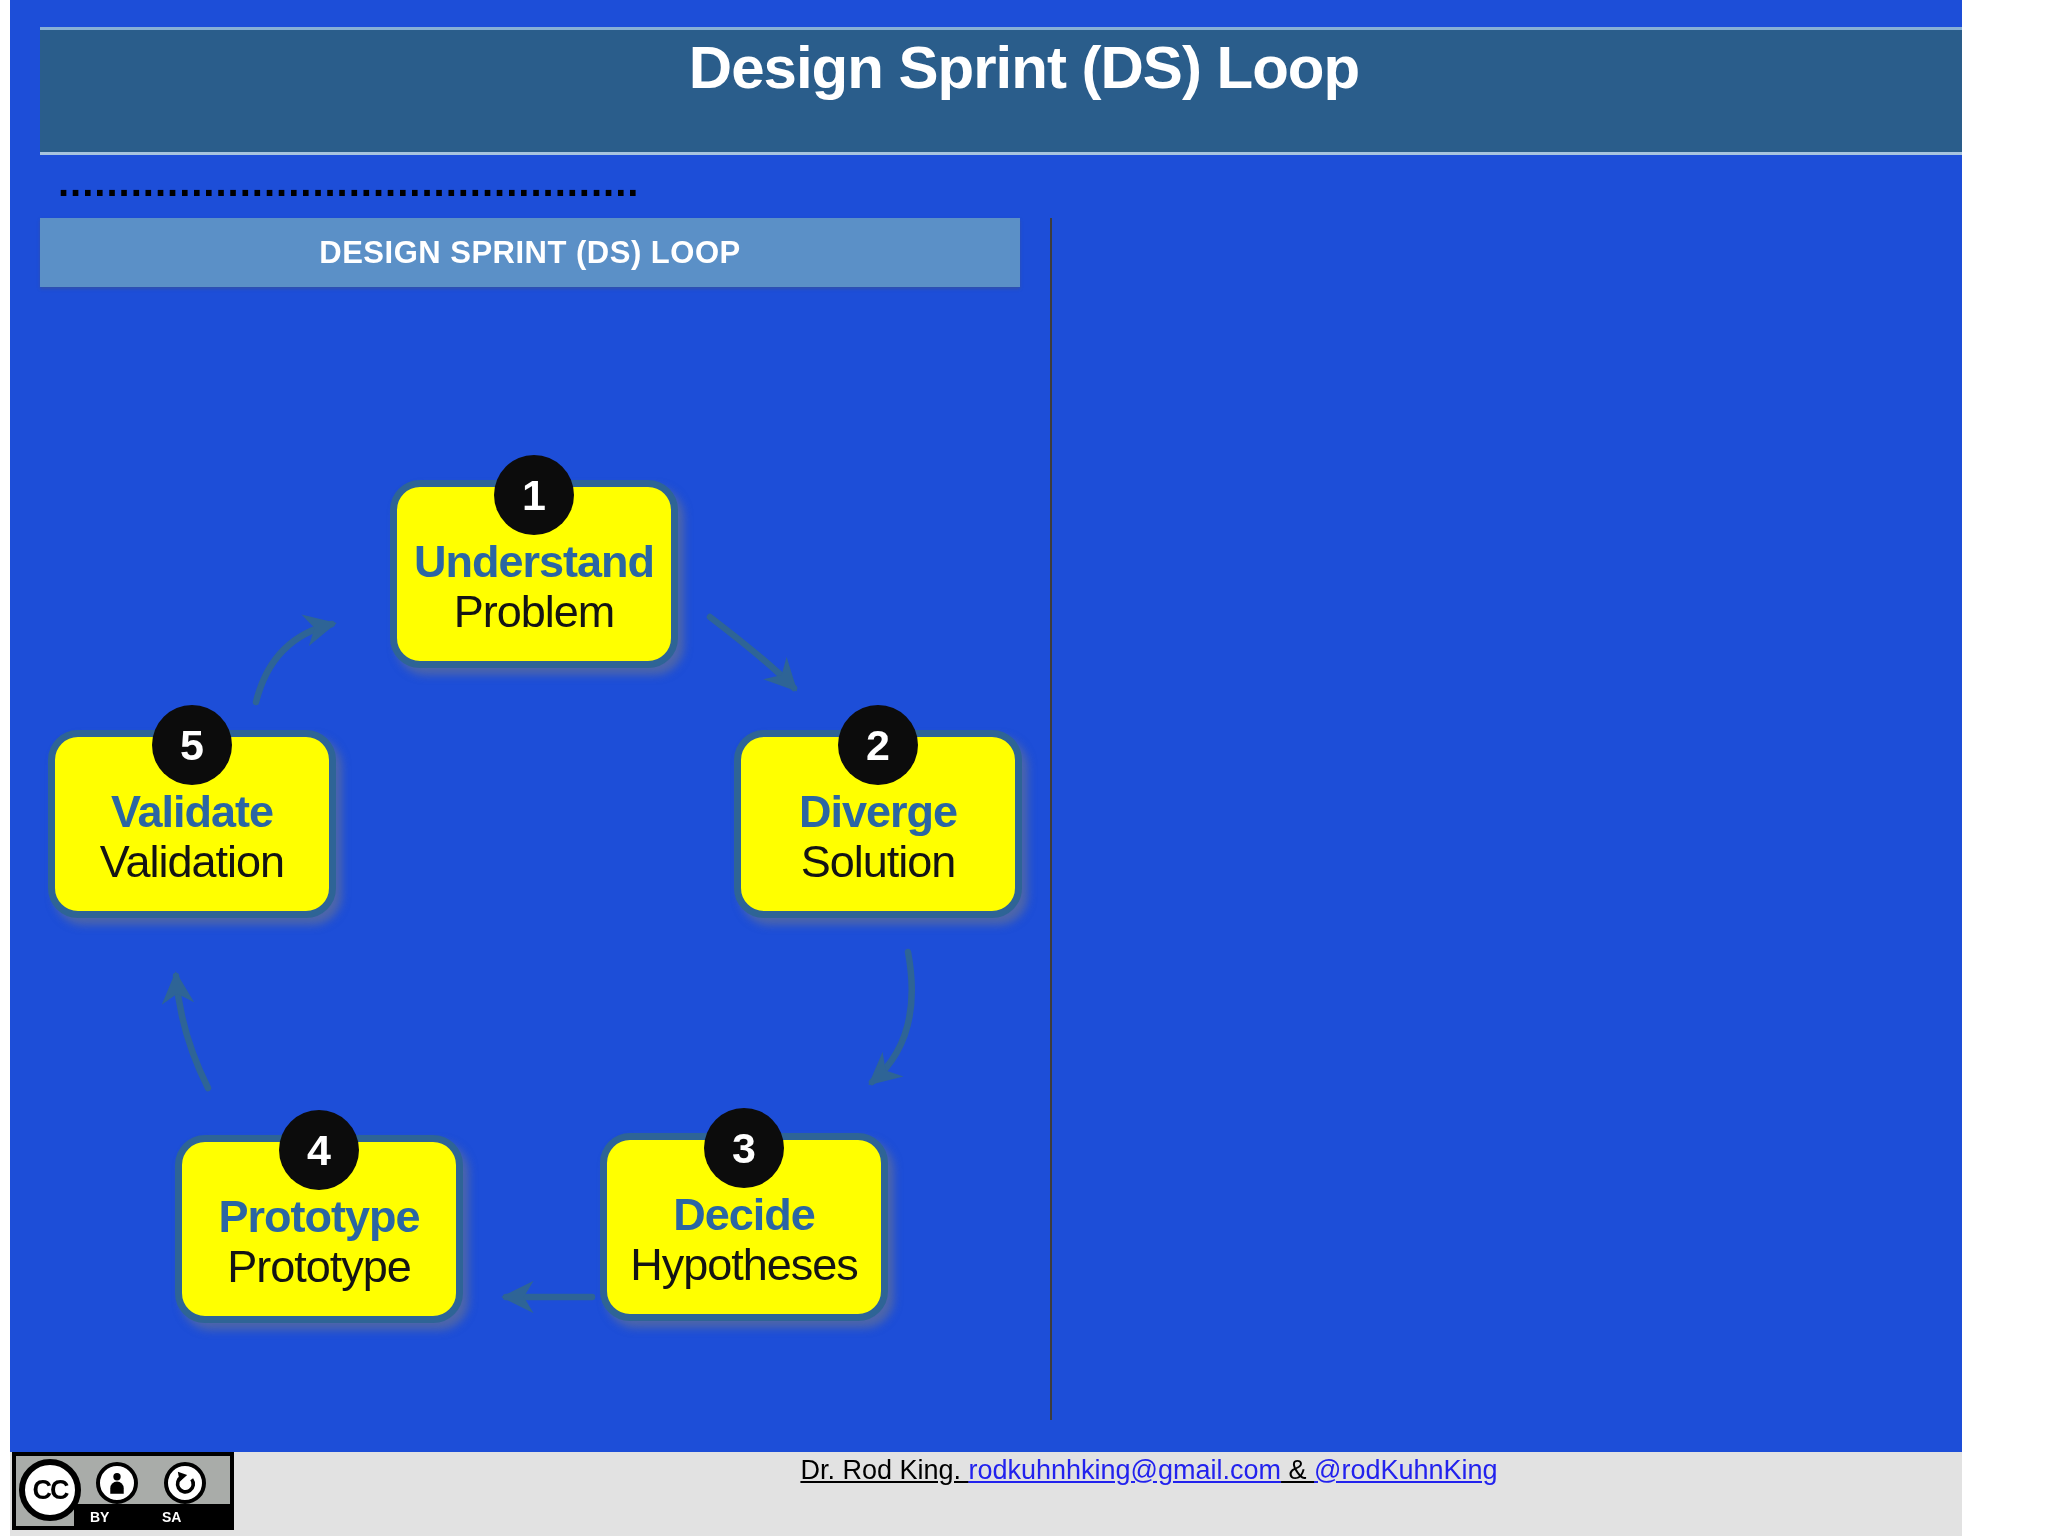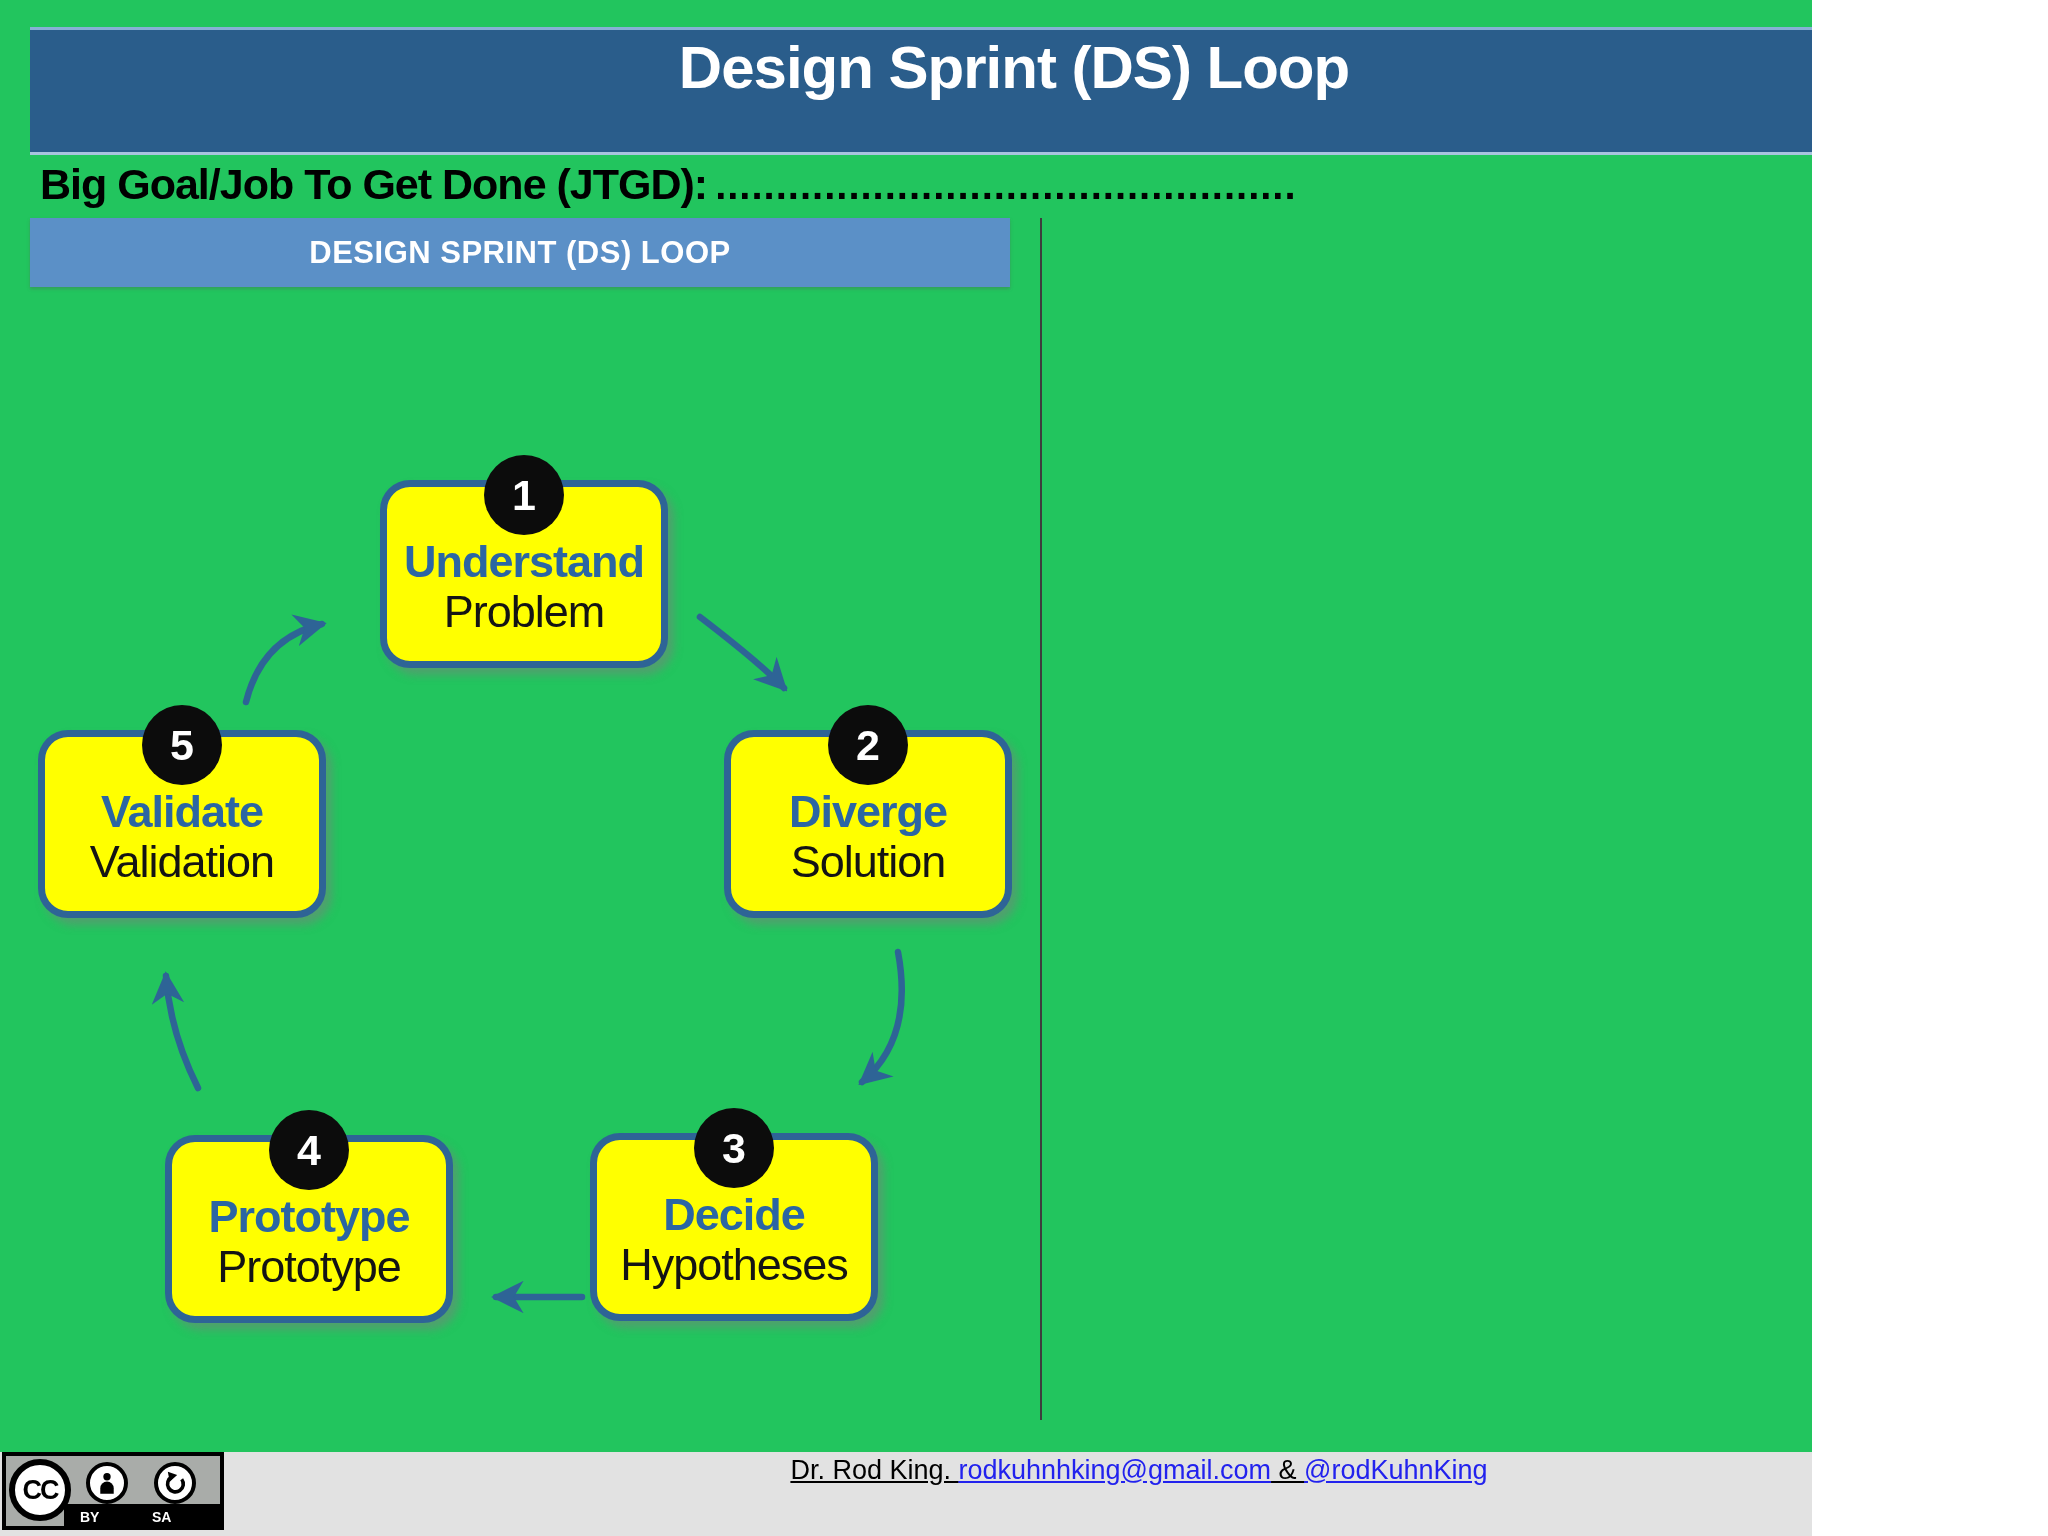--- a/index.html
+++ b/index.html
@@ -2,21 +2,21 @@
 <html style="--banner-bg: #2a5d8b; --panel-header-bg: #5b90c7; --step-fill: #ffff00; --step-border: #2e6496; --step-title: #2b66a3; --arrow: #2e6496; --footer-bg: #e2e2e2; --link: #2222ee; --badge-bg: #0c0c0c;"><head>
 <meta charset="utf-8">
 <style>
   :root{
     --banner-bg:#2a5d8b; --panel-header-bg:#5b90c7; --step-fill:#ffff00;
     --step-border:#2e6496; --step-title:#2b66a3; --arrow:#2e6496;
     --footer-bg:#e2e2e2; --link:#2222ee; --badge-bg:#0c0c0c;
   }
   *{box-sizing:border-box; margin:0; padding:0;}
   body{font-family:"Liberation Sans","DejaVu Sans",sans-serif; background:#fff;}
-  #page{position:relative; width:1812px; height:1536px; background:#22c55e; overflow:hidden;}
+  #page{position:relative; width:1952px; height:1536px; background:#1d4ed8; overflow:hidden;margin-left:10px;}
 
   
   .banner{position:absolute; left:30px; top:27px; width:1968px; height:128px;
     background:var(--banner-bg);
     border-top:3px solid #88b0d5; border-bottom:3px solid #a8c4de;
     text-align:center; color:#fff;}
   .banner-title{font-size:60px; font-weight:bold; letter-spacing:-1px; margin-top:6px; line-height:1.05;}
   .banner-sub{font-size:33px; font-weight:bold; font-style:italic; color:#ffff00; margin-top:2px;}
 
   
@@ -72,21 +72,20 @@
 </head>
 <body>
 
 <div id="page">
 
   <div class="banner">
     <div class="banner-title">Design Sprint (DS) Loop</div>
   </div>
 
   <div class="goal-row">
-    <span class="goal-label">Big Goal/Job To Get Done (JTGD):</span>
     <span class="goal-dots">................................................</span>
   </div>
 
   <div class="panel-header">DESIGN SPRINT (DS) LOOP</div>
 
   <div class="divider"></div>
 
   <svg class="arrows" viewBox="0 0 1045 1440">
     <defs>
       <marker id="ah" viewBox="0 0 10 10" refX="8.5" refY="5" markerWidth="5" markerHeight="5" orient="auto">

